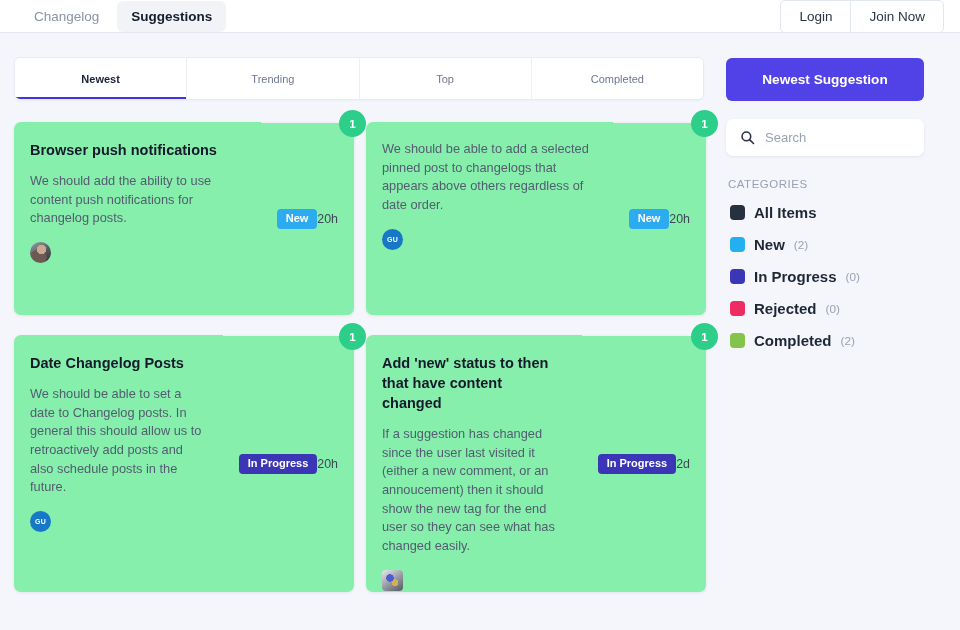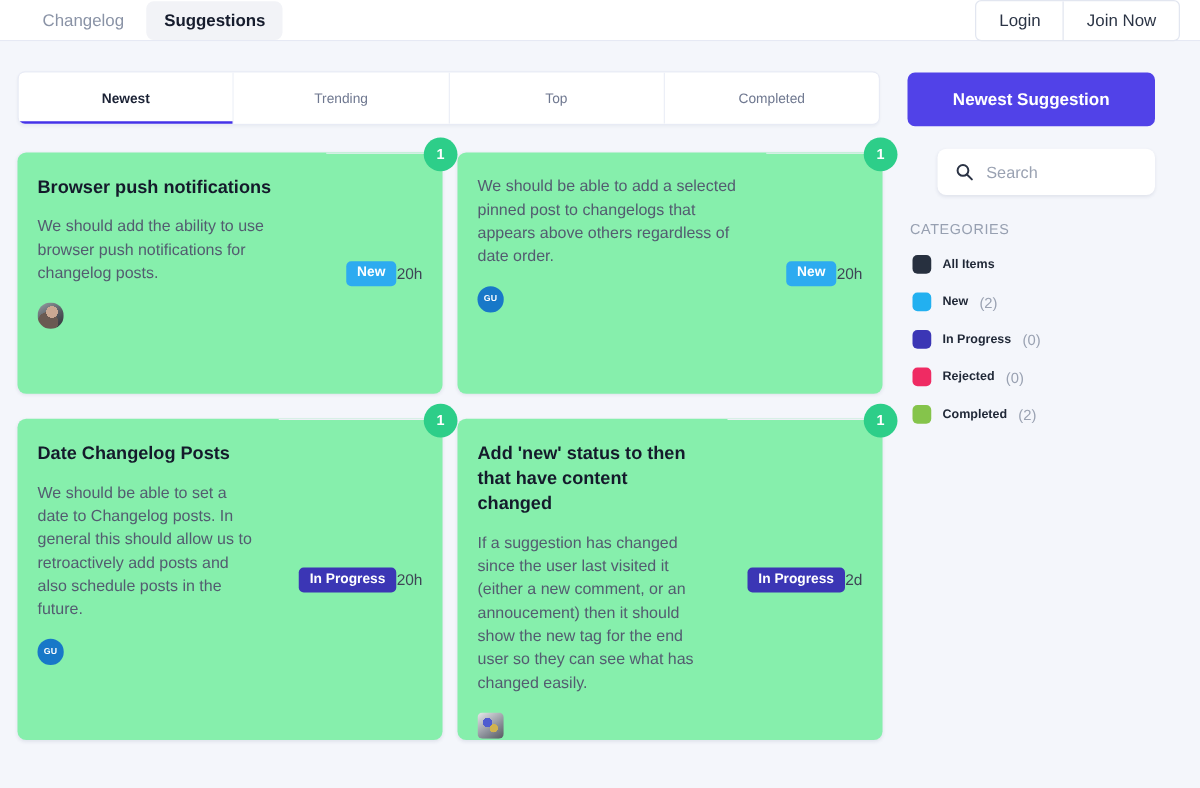--- a/index.html
+++ b/index.html
@@ -194,21 +194,20 @@
   }
   .search-box {
     margin-top: 18px;
     background: #ffffff;
     border-radius: 7px;
     box-shadow: 0 1px 3px rgba(35,45,85,.09);
     display: flex;
     align-items: center;
     gap: 10px;
     padding: 11px 14px;
-    margin-left: 24px;
   }
   .search-input {
     border: none; outline: none;
     font-size: 13px;
     color: #2b3345;
     font-family: "Liberation Sans", sans-serif;
     width: 100%;
     background: transparent;
   }
   .search-input::placeholder { color: #9aa2b2; }
@@ -220,21 +219,21 @@
   }
   .cat-item {
     display: flex;
     align-items: center;
     gap: 9px;
     margin-bottom: 15px;
     padding-left: 4px;
     cursor: pointer;
   }
   .swatch { width: 15px; height: 15px; border-radius: 4px; flex: none; }
-  .cat-label { font-size: 10px; color: #1f2736; font-weight: bold; }
+  .cat-label { font-size: 15px; color: #1f2736; font-weight: bold; }
   .cat-count { font-size: 11.8px; color: #9aa2b2; }
 </style>
 </head>
 <body>
 
 <div class="header">
   <div class="nav">
     <div class="nav-item">Changelog</div>
     <div class="nav-item active">Suggestions</div>
   </div>
@@ -255,21 +254,21 @@
       <div class="tab">Completed</div>
     </div>
 
     <div class="grid">
 
       <div class="card-wrap">
         <div class="badge" style="background: rgb(45, 206, 137);">1</div>
         <div class="card h1">
           <div class="card-body">
             <div class="card-title">Browser push notifications</div>
-            <div class="card-desc">We should add the ability to use browser push notifications for changelog posts.</div>
+            <div class="card-desc">We should add the ability to use content push notifications for changelog posts.</div>
             <div class="avatar photo"></div>
           </div>
           <div class="card-footer">
             <span class="pill" style="background: rgb(45, 171, 240);">New</span>
             <span class="time">20h</span>
           </div>
         </div>
       </div>
 
       <div class="card-wrap">

